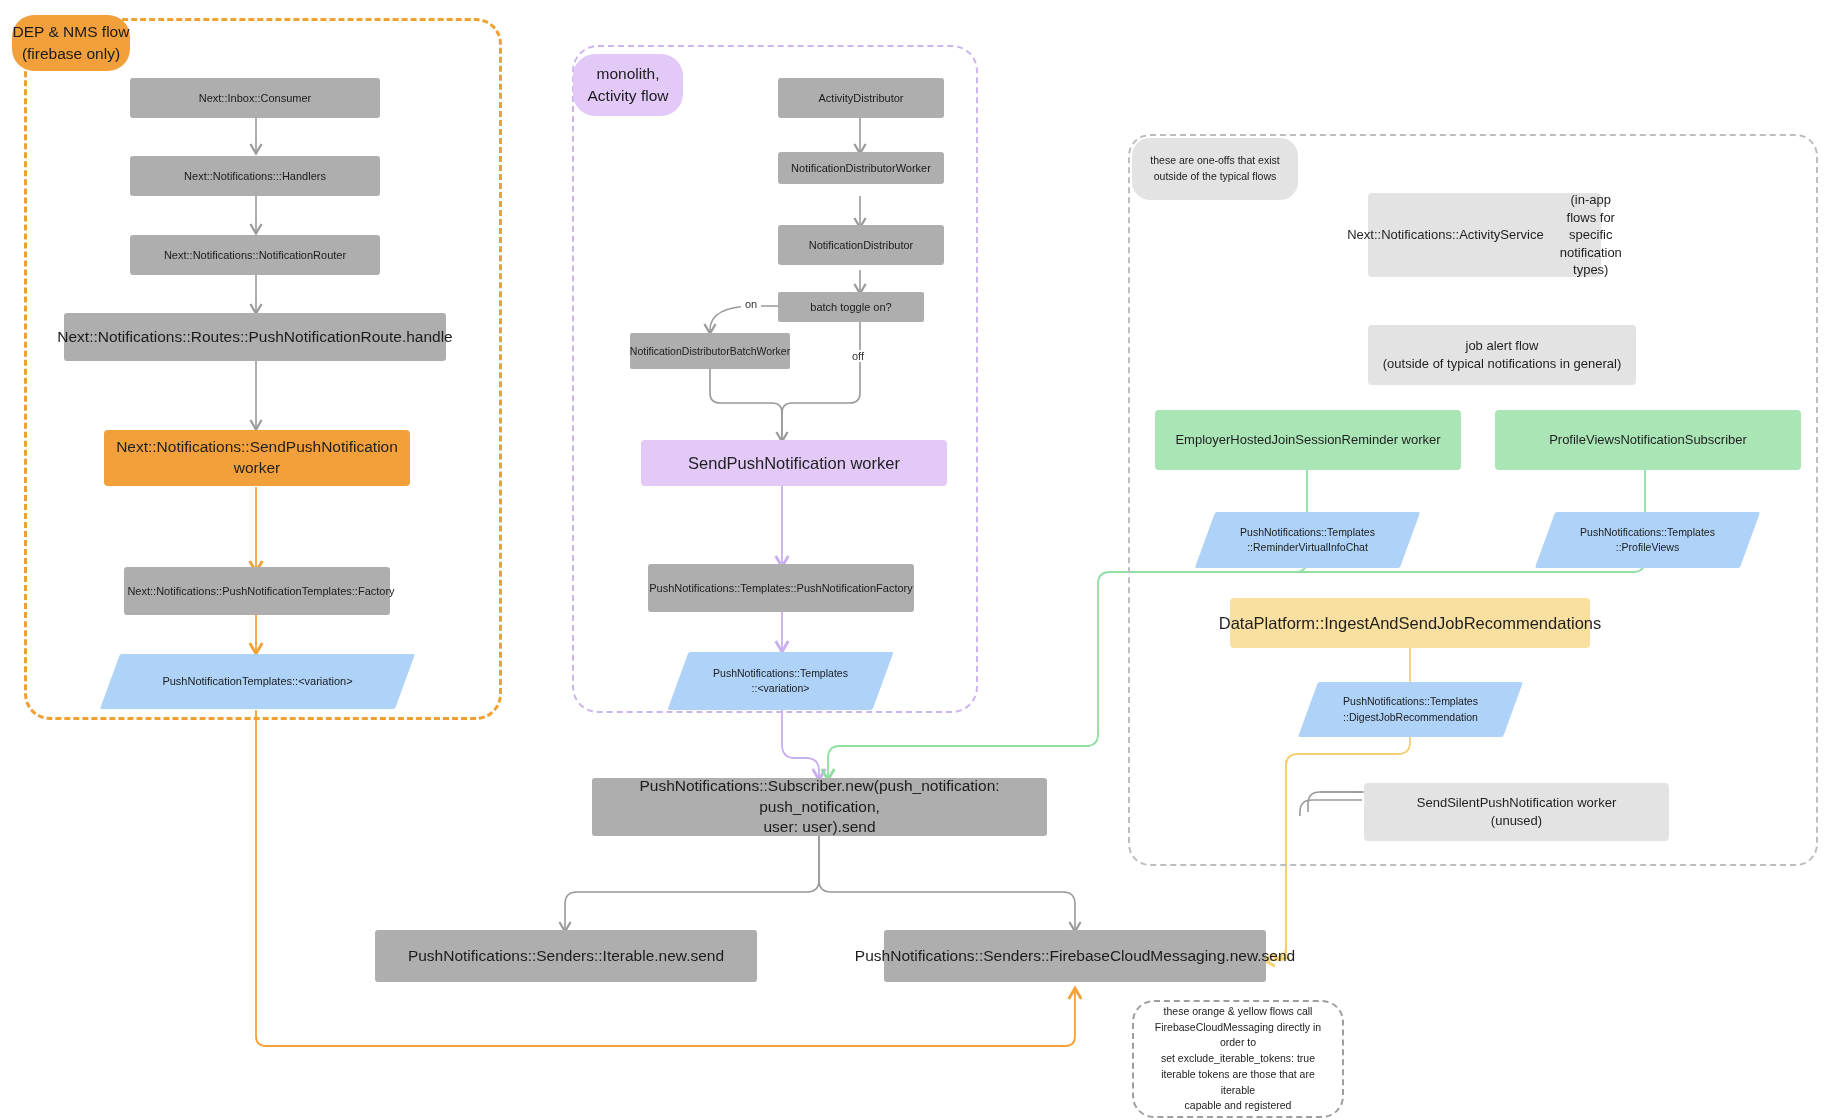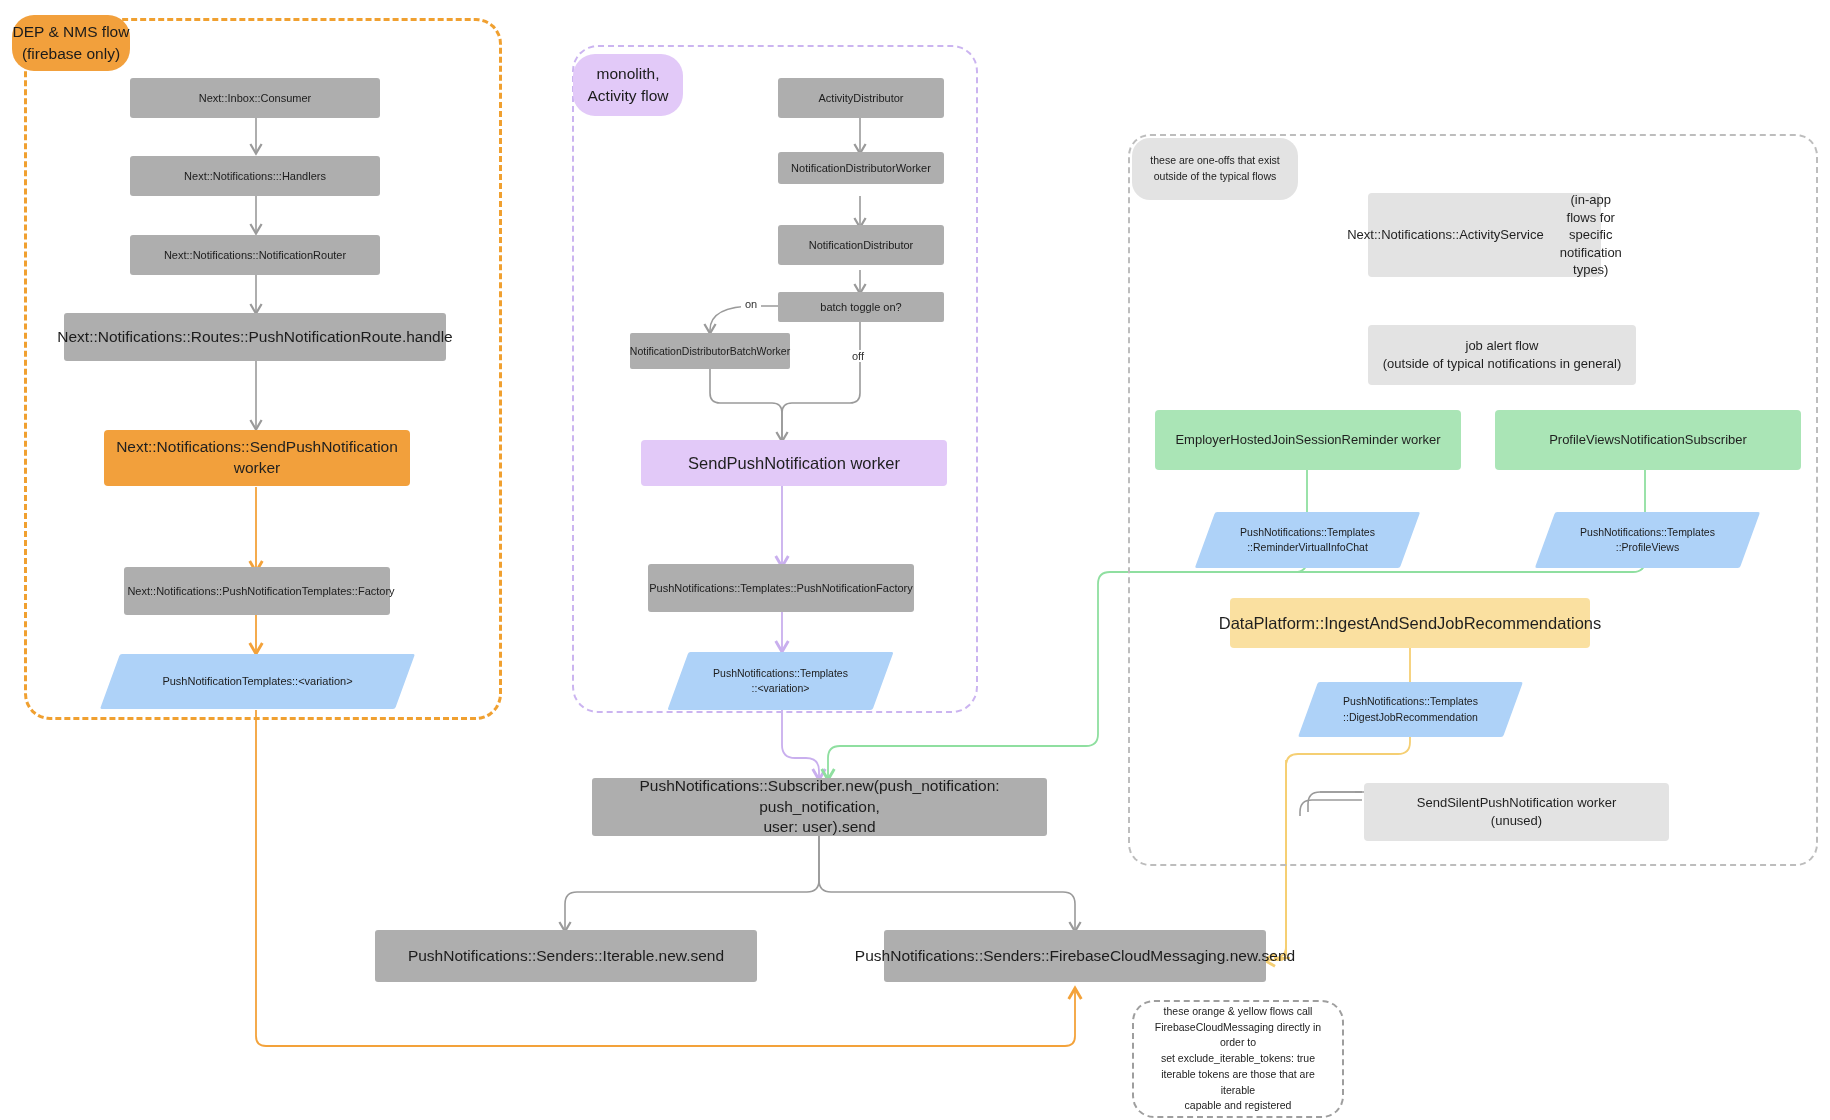--- a/index.html
+++ b/index.html
@@ -151,21 +151,21 @@
 
   <div class="node rect t11" style="left:778px;top:78px;width:166px;height:40px;">
     <span>ActivityDistributor</span>
   </div>
   <div class="node rect t11" style="left:778px;top:152px;width:166px;height:32px;">
     <span>NotificationDistributorWorker</span>
   </div>
   <div class="node rect t11" style="left:778px;top:225px;width:166px;height:40px;">
     <span>NotificationDistributor</span>
   </div>
-  <div class="node rect t11" style="left:778px;top:292px;width:166px;height:30px;border-radius:2px;">
+  <div class="node rect t11" style="left:778px;top:292px;width:146px;height:30px;border-radius:2px;">
     <span>batch toggle on?</span>
   </div>
   <div class="node rect t10" style="left:630px;top:333px;width:160px;height:36px;border-radius:2px;">
     <span>NotificationDistributorBatchWorker</span>
   </div>
   <div class="edge-label t11" style="left:741px;top:298px;">
     <span>on</span>
   </div>
   <div class="edge-label t11" style="left:848px;top:350px;">
     <span>off</span>

